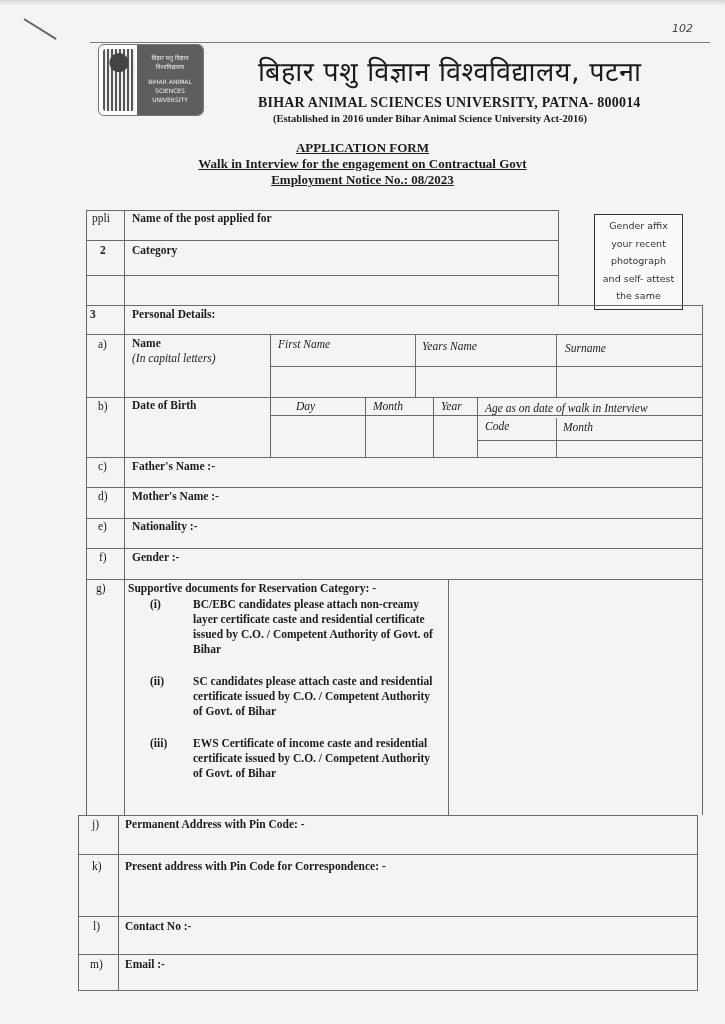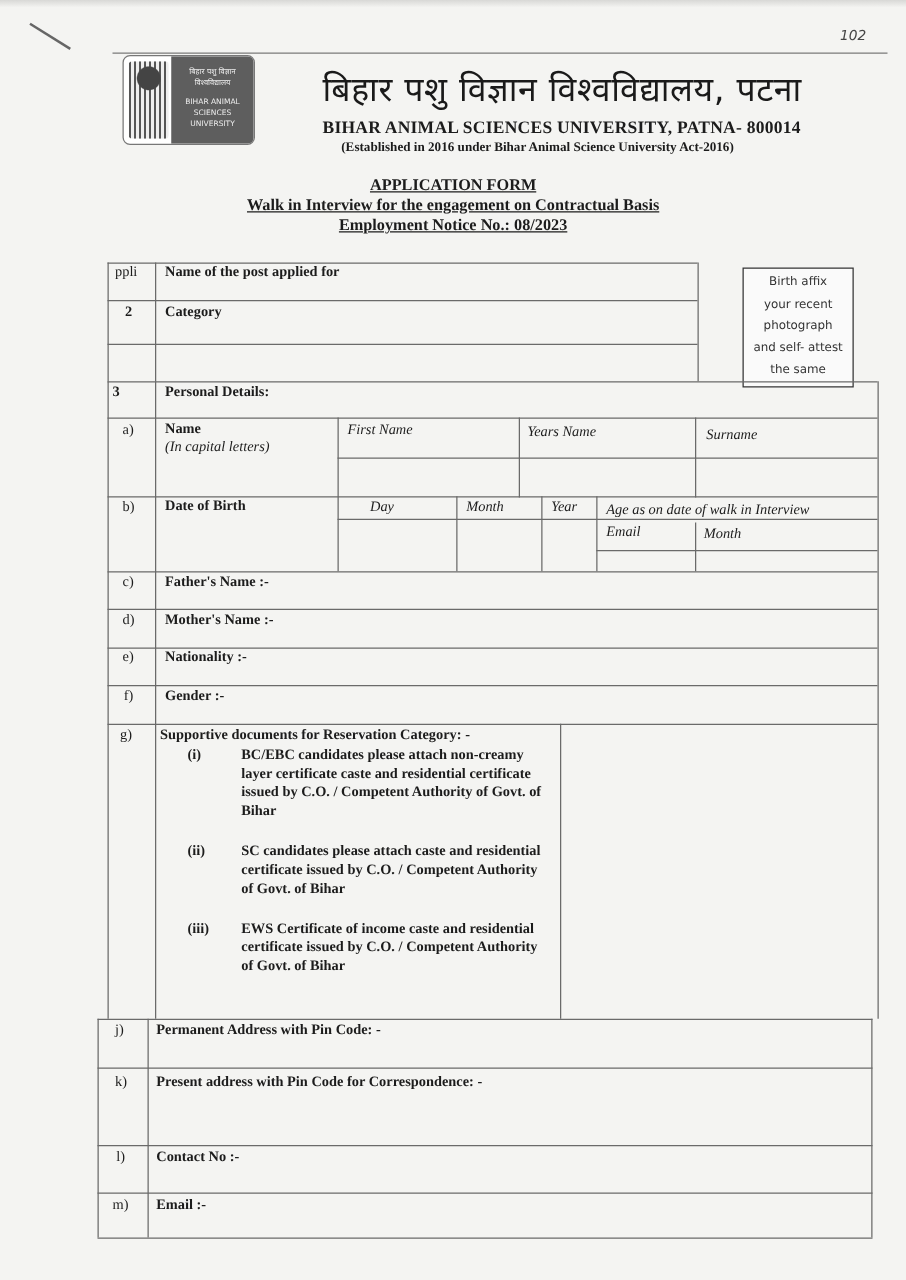--- a/index.html
+++ b/index.html
@@ -55,25 +55,25 @@
     <div>विश्वविद्यालय</div>
     <div style="height:6px"></div>
     <div>BIHAR ANIMAL SCIENCES</div>
     <div>UNIVERSITY</div>
   </div>
 </div>
 <div class="abs hindi-title">बिहार पशु विज्ञान विश्वविद्यालय, पटना</div>
 <div class="abs eng-title">BIHAR ANIMAL SCIENCES UNIVERSITY, PATNA- 800014</div>
 <div class="abs est">(Established in 2016 under Bihar Animal Science University Act-2016)</div>
 <div class="abs app-form">APPLICATION FORM</div>
-<div class="abs walk">Walk in Interview for the engagement on Contractual Basis</div>
+<div class="abs walk">Walk in Interview for the engagement on Contractual Govt</div>
 <div class="abs notice">Employment Notice No.: 08/2023</div>
 
 <div class="abs photo-box">
-  <div>Birth affix</div>
+  <div>Gender affix</div>
   <div>your recent</div>
   <div>photograph</div>
   <div>and self- attest</div>
   <div>the same</div>
 </div>
 
 <div class="line h" style="left:86px;top:210px;width:472px"></div>
 <div class="line h" style="left:86px;top:240px;width:472px"></div>
 <div class="line h" style="left:86px;top:275px;width:472px"></div>
 <div class="line h" style="left:86px;top:305px;width:616px"></div>
@@ -119,21 +119,21 @@
 <div class="line v" style="left:365px;top:397px;height:60px"></div>
 <div class="line v" style="left:433px;top:397px;height:60px"></div>
 <div class="line v" style="left:477px;top:397px;height:60px"></div>
 <div class="line v" style="left:556px;top:418px;height:39px"></div>
 <div class="line h" style="left:270px;top:415px;width:432px"></div>
 <div class="line h" style="left:477px;top:440px;width:225px"></div>
 <div class="plain" style="left:296px;top:400px">Day</div>
 <div class="plain" style="left:373px;top:400px">Month</div>
 <div class="plain" style="left:441px;top:400px">Year</div>
 <div class="plain" style="left:485px;top:402px">Age as on date of walk in Interview</div>
-<div class="plain" style="left:485px;top:420px">Email</div>
+<div class="plain" style="left:485px;top:420px">Code</div>
 <div class="plain" style="left:563px;top:421px">Month</div>
 <div class="field" style="left:272px;top:417px;width:91px;height:38px"></div>
 <div class="field" style="left:367px;top:417px;width:64px;height:38px"></div>
 <div class="field" style="left:435px;top:417px;width:40px;height:38px"></div>
 <div class="field" style="left:479px;top:442px;width:75px;height:14px"></div>
 <div class="field" style="left:558px;top:442px;width:142px;height:14px"></div>
 
 <div class="line h" style="left:86px;top:457px;width:616px"></div>
 
 <div class="num" style="left:98px;top:460px">c)</div>

